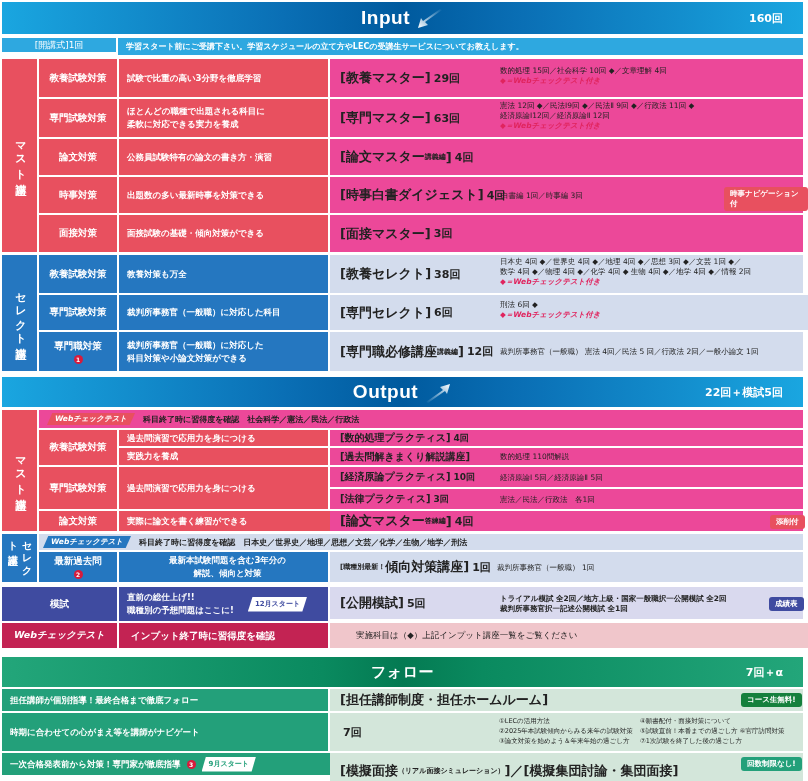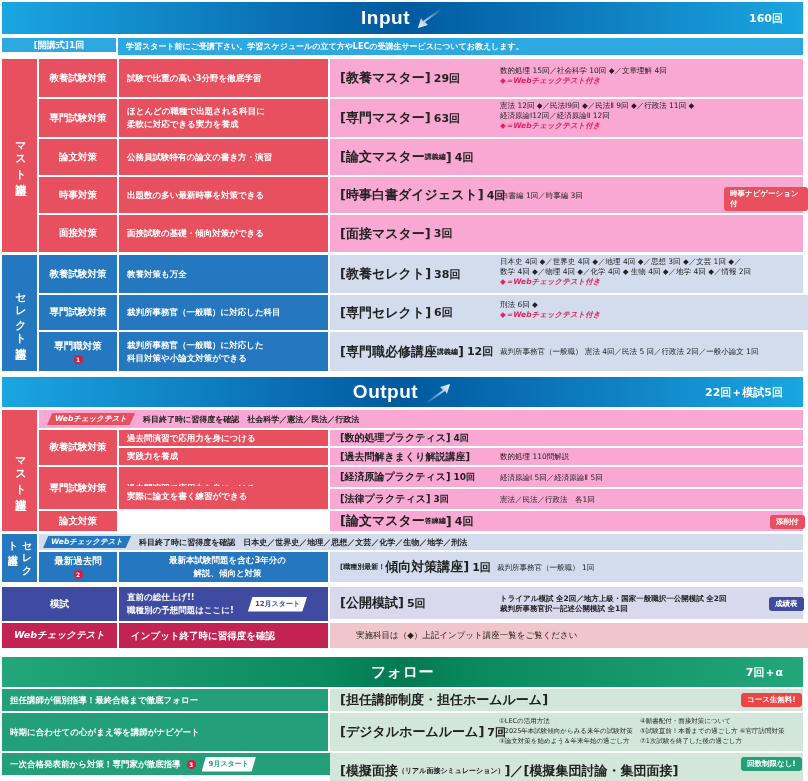--- a/index.html
+++ b/index.html
@@ -5,21 +5,21 @@
 *{box-sizing:border-box;margin:0;padding:0}
 body{width:808px;height:781px;background:#fff;font-family:"DejaVu Sans","Liberation Sans",sans-serif;color:#222;position:relative;overflow:hidden;font-size:9px}
 .hdr{position:absolute;left:2px;width:801px;display:flex;align-items:center;justify-content:center;color:#fff;font-weight:bold}
 .hdr-blue{background:linear-gradient(90deg,#1aa6e0 0%,#0a6fb5 35%,#005a9e 50%,#0a6fb5 65%,#1aa6e0 100%)}
 .hdr-green{background:linear-gradient(90deg,#23a67a 0%,#0a8a5f 40%,#047a52 50%,#0a8a5f 60%,#23a67a 100%)}
 .hdr .title{font-size:19px;font-family:"Liberation Sans",sans-serif;letter-spacing:0.5px}
 .hdr .count{position:absolute;right:20px;font-size:11px}
 .arrow{display:inline-block;width:28px;height:18px;margin-left:6px;position:relative}
 .cell{position:absolute;display:flex;align-items:center;overflow:hidden}
 .red{background:#e8505f;color:#fff}
-.pink{background:#f9a8d4}
+.pink{background:#ec4899}
 .blue{background:#2577c0;color:#fff}
 .lblue{background:#d3dced}
 .navy{background:#3f4ba0;color:#fff}
 .lav{background:#d9d9ee}
 .crimson{background:#c32353;color:#fff}
 .pinkrow{background:#f0c6cb}
 .green{background:#23a07a;color:#fff}
 .lgreen{background:#d3e6da}
 .cyan{background:#2ea8e0;color:#fff}
 .side{justify-content:center;writing-mode:vertical-rl;font-weight:bold;font-size:11px;letter-spacing:1px}
@@ -47,21 +47,21 @@
           <linearGradient id="ga" x1="1" y1="0" x2="0" y2="1">
             <stop offset="0" stop-color="#fff" stop-opacity="0"></stop>
             <stop offset="1" stop-color="#fff"></stop>
           </linearGradient>
         </defs>
         <path d="M26 1 L9 13 L12 16 L2 19 L5 9 L7 12 L24 0 Z" fill="url(#ga)"></path>
       </svg></span>
   <span class="count">160回</span>
 </div>
 
-<div class="cell cyan" style="left:2px;top:38px;width:114px;height:14px;justify-content:center;font-weight:bold">[開講式]1回</div>
+<div class="cell cyan" style="left:2px;top:38px;width:114px;height:14px;justify-content:center;font-weight:normal">[開講式]1回</div>
 <div class="cell cyan" style="left:118px;top:38px;width:685px;height:17px;padding-left:8px;font-weight:bold;font-size:8px">学習スタート前にご受講下さい。学習スケジュールの立て方やLECの受講生サービスについてお教えします。</div>
 
 <div class="cell red side" style="left:2px;top:59px;width:35px;height:193px">マスト講座</div>
 
 <div class="cell red cat" style="left:39px;top:59px;width:78px;height:38px">教養試験対策</div>
 <div class="cell red desc" style="left:119px;top:59px;width:209px;height:38px">試験で比重の高い3分野を徹底学習</div>
 <div class="cell pink course" style="left:330px;top:59px;width:473px;height:38px">
     <span>[教養マスター]</span>
     <span class="n">29回</span>
   </div>
@@ -189,21 +189,21 @@
     <span class="n" style="font-size:9px">10回</span>
   </div>
 <div class="detail" style="left:500px;top:473px">経済原論Ⅰ 5回／経済原論Ⅱ 5回</div>
 <div class="cell pink course" style="left:330px;top:489px;width:473px;height:20px;font-size:10px">
     <span>[法律プラクティス]</span>
     <span class="n" style="font-size:9px">3回</span>
   </div>
 <div class="detail" style="left:500px;top:495px">憲法／民法／行政法　各1回</div>
 
 <div class="cell red cat" style="left:39px;top:511px;width:78px;height:20px">論文対策</div>
-<div class="cell red desc" style="left:119px;top:486px;width:179px;height:20px">実際に論文を書く練習ができる</div>
+<div class="cell red desc" style="left:119px;top:511px;width:239px;height:20px">実際に論文を書く練習ができる</div>
 <div class="cell pink course" style="left:330px;top:511px;width:473px;height:20px">
     <span>[論文マスター</span>
     <small>答練編</small>
     <span>]</span>
     <span class="n">4回</span>
   </div>
 <div class="badge" style="left:770px;top:515px;background:#e8505f">添削付</div>
 
 <div class="cell blue side" style="left:2px;top:534px;width:35px;height:48px;writing-mode:vertical-rl;font-size:10px">セレクト講座</div>
 <div class="cell lblue" style="left:39px;top:534px;width:764px;height:16px;padding-left:4px;font-size:8px;font-weight:bold">
@@ -249,25 +249,24 @@
 
 <div class="hdr hdr-green" style="top:657px;height:30px">
   <span class="title" style="font-size:15px">フォロー</span>
   <span class="count">7回＋α</span>
 </div>
 
 <div class="cell green desc" style="left:2px;top:689px;width:326px;height:22px;padding-left:8px">担任講師が個別指導！最終合格まで徹底フォロー</div>
 <div class="cell lgreen course" style="left:330px;top:689px;width:473px;height:22px">
     <span>[担任講師制度・担任ホームルーム]</span>
   </div>
-<div class="badge" style="left:741px;top:693px;background:#ef4444">コース生無料!</div>
+<div class="badge" style="left:741px;top:693px;background:#15803d">コース生無料!</div>
 
 <div class="cell green desc" style="left:2px;top:713px;width:326px;height:38px;padding-left:8px">時期に合わせての心がまえ等を講師がナビゲート</div>
 <div class="cell lgreen course" style="left:330px;top:713px;width:473px;height:38px">
-    <span>[デジタルホームルーム]</span>
     <span class="n">7回</span>
   </div>
 <div class="detail" style="left:499px;top:716px;font-size:6.5px;line-height:10px">
     <div>①LECの活用方法</div>
     <div>②2025年本試験傾向からみる来年の試験対策</div>
     <div>③論文対策を始めよう＆年末年始の過ごし方</div>
   </div>
 <div class="detail" style="left:640px;top:716px;font-size:6.5px;line-height:10px">
     <div>④願書配付・面接対策について</div>
     <div>⑤試験直前！本番までの過ごし方 ⑥官庁訪問対策</div>

